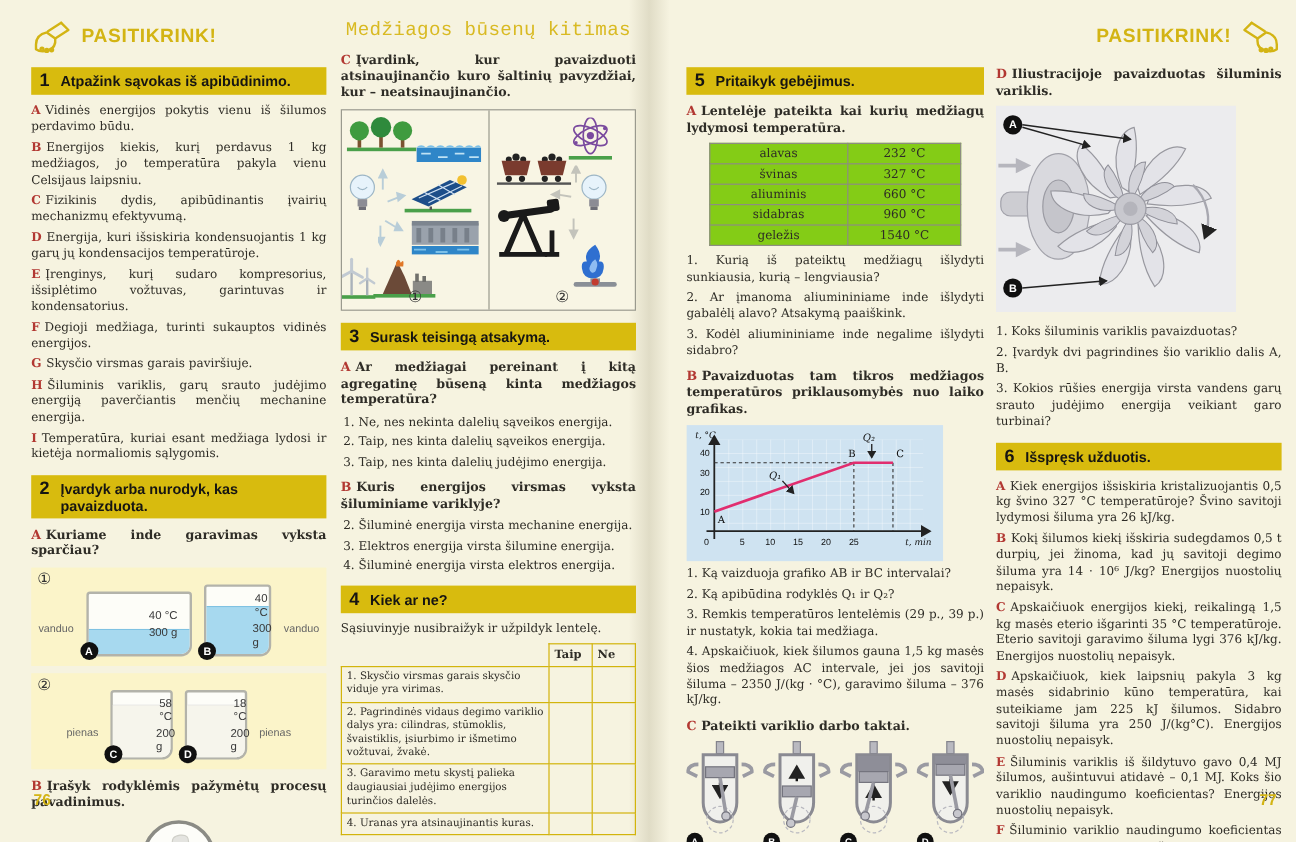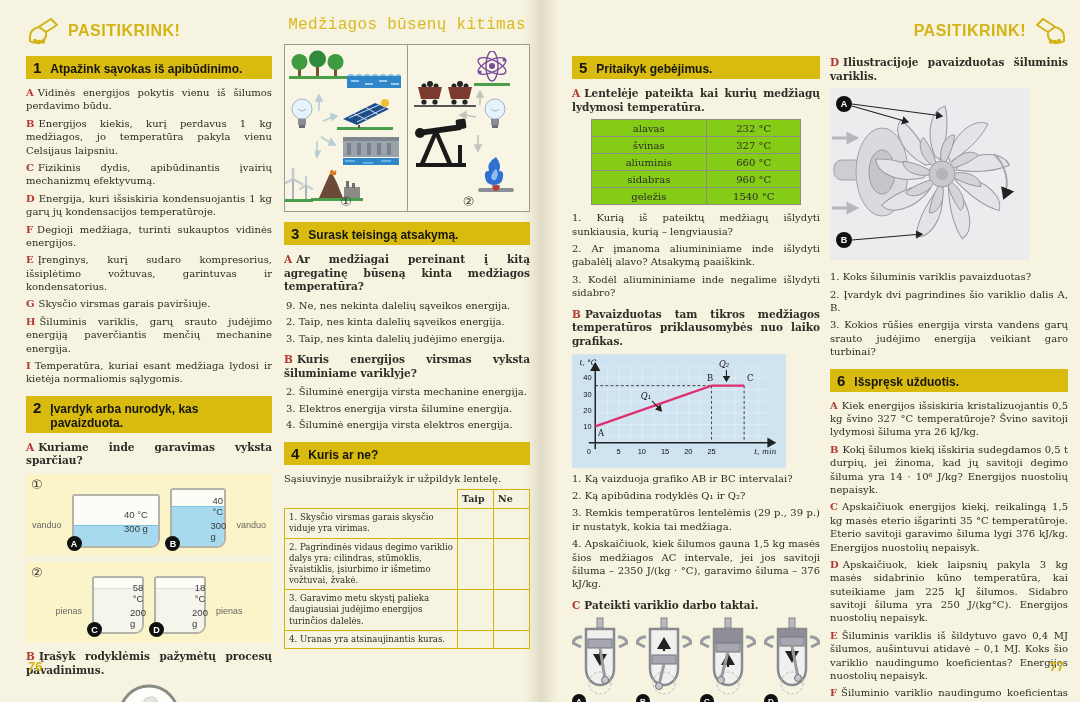--- a/index.html
+++ b/index.html
@@ -94,22 +94,22 @@
 
     <div class="banner">
       <span class="bnum">1</span>
       <span class="btitle">Atpažink sąvokas iš apibūdinimo.</span>
     </div>
 
     <p class="def"><span class="key">A</span><span>Vidinės energijos pokytis vienu iš šilumos perdavimo būdu.</span></p>
     <p class="def"><span class="key">B</span><span>Energijos kiekis, kurį perdavus 1 kg medžiagos, jo temperatūra pakyla vienu Celsijaus laipsniu.</span></p>
     <p class="def"><span class="key">C</span><span>Fizikinis dydis, apibūdinantis įvairių mechanizmų efektyvumą.</span></p>
     <p class="def"><span class="key">D</span><span>Energija, kuri išsiskiria kondensuojantis 1 kg garų jų kondensacijos temperatūroje.</span></p>
+    <p class="def"><span class="key">E</span><span>Įrenginys, kurį sudaro kompresorius, išsiplėtimo vožtuvas, garintuvas ir kondensatorius.</span></p>
     <p class="def"><span class="key">F</span><span>Degioji medžiaga, turinti sukauptos vidinės energijos.</span></p>
-    <p class="def"><span class="key">E</span><span>Įrenginys, kurį sudaro kompresorius, išsiplėtimo vožtuvas, garintuvas ir kondensatorius.</span></p>
     <p class="def"><span class="key">G</span><span>Skysčio virsmas garais paviršiuje.</span></p>
     <p class="def"><span class="key">H</span><span>Šiluminis variklis, garų srauto judėjimo energiją paverčiantis menčių mechanine energija.</span></p>
     <p class="def"><span class="key">I</span><span>Temperatūra, kuriai esant medžiaga lydosi ir kietėja normaliomis sąlygomis.</span></p>
 
     <div class="banner">
       <span class="bnum">2</span>
       <span class="btitle">Įvardyk arba nurodyk, kas pavaizduota.</span>
     </div>
 
     <p class="qhead"><span class="key">A</span><span>Kuriame inde garavimas vyksta sparčiau?</span></p>
@@ -199,20 +199,21 @@
         <text x="130" y="92">④</text>
         <text x="113" y="99">⑤</text>
         <text x="113" y="134">⑥</text>
       </g>
     </svg>
   </div>
 
   <div class="col col2">
     <div class="page-title">Medžiagos būsenų kitimas</div>
 
+    <p class="qhead"><span class="key">C</span><span>Įvardink, kur pavaizduoti atsinaujinančio kuro šaltinių pavyzdžiai, kur – neatsinaujinančio.</span></p>
 
     <div class="illus">
 
       <div class="fpanel">
         <svg class="picon" style="left:4px;top:5px" width="58" height="30" viewBox="0 0 58 30">
           <rect x="0" y="26" width="58" height="3" fill="#4aa04a"></rect>
           <rect x="9" y="18" width="3" height="8" fill="#7b5230"></rect>
             <circle cx="10.5" cy="12" r="8" fill="#3f9b3f"></circle>
           <rect x="27" y="16" width="3" height="10" fill="#7b5230"></rect>
             <circle cx="28.5" cy="9" r="8.5" fill="#2f8a3c"></circle>
@@ -352,35 +353,35 @@
       </div>
     </div>
 
     <div class="banner">
       <span class="bnum">3</span>
       <span class="btitle">Surask teisingą atsakymą.</span>
     </div>
 
     <p class="qhead"><span class="key">A</span><span>Ar medžiagai pereinant į kitą agregatinę būseną kinta medžiagos temperatūra?</span></p>
     <div class="opts">
-      <p class="q">9. Ne, nes nekinta dalelių sąveikos energija.</p>
+      <p class="q">1. Ne, nes nekinta dalelių sąveikos energija.</p>
       <p class="q">2. Taip, nes kinta dalelių sąveikos energija.</p>
       <p class="q">3. Taip, nes kinta dalelių judėjimo energija.</p>
     </div>
 
     <p class="qhead"><span class="key">B</span><span>Kuris energijos virsmas vyksta šiluminiame variklyje?</span></p>
     <div class="opts">
       <p class="q">2. Šiluminė energija virsta mechanine energija.</p>
       <p class="q">3. Elektros energija virsta šilumine energija.</p>
       <p class="q">4. Šiluminė energija virsta elektros energija.</p>
     </div>
 
     <div class="banner">
       <span class="bnum">4</span>
-      <span class="btitle">Kuris ar ne?</span>
+      <span class="btitle">Kiek ar ne?</span>
     </div>
     <p class="q">Sąsiuvinyje nusibraižyk ir užpildyk lentelę.</p>
 
     <table class="tn">
       <tbody>
           <tr>
         <th class="nob"></th>
         <th class="ans">Taip</th>
         <th class="ans">Ne</th>
       </tr>

